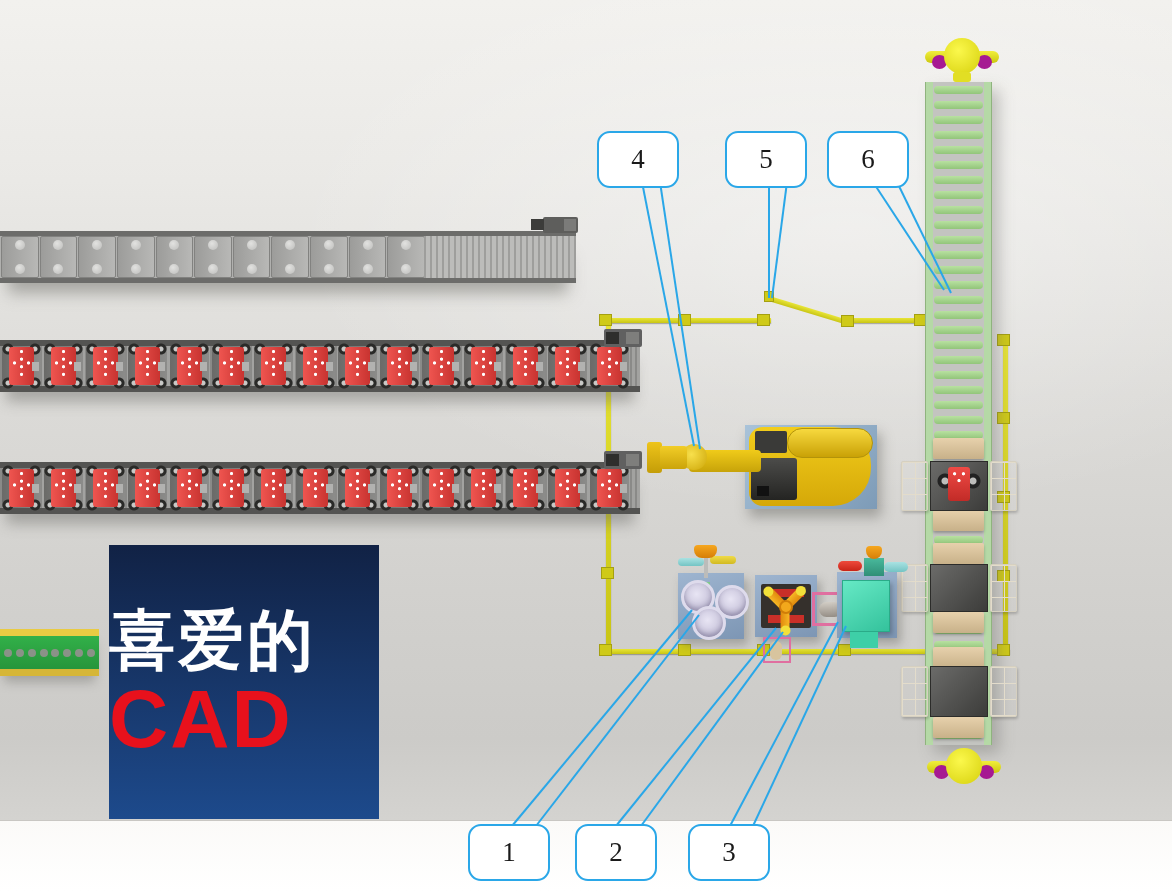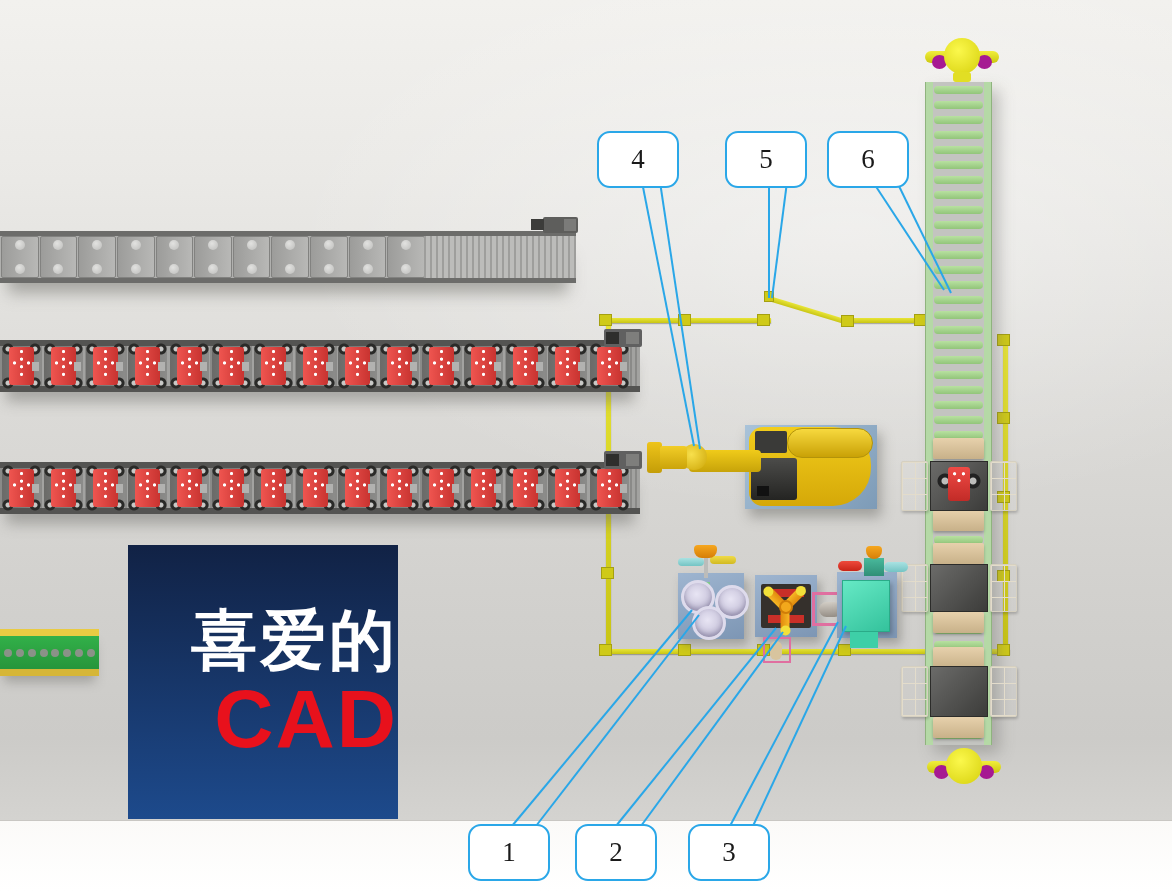--- a/index.html
+++ b/index.html
@@ -152,23 +152,23 @@
   .brk i{position:absolute;left:4px;top:7px;width:23px;height:15px;border-radius:8px;
      background:linear-gradient(#d2cdc5,#968f87);}
   .s2-sub{position:absolute;left:8px;top:62px;width:28px;height:26px;border:2px solid #e06fa0;box-sizing:border-box;}
   .s2-sub i{position:absolute;left:5px;top:2px;width:12px;height:19px;border-radius:6px;background:#d8c49e;}
   .tank{position:absolute;left:5px;top:8px;width:48px;height:52px;border:1px solid #2aab88;box-sizing:border-box;
      background:linear-gradient(150deg,#66e9c5,#34c29c);box-shadow:2px 3px 5px rgba(0,0,0,.25);}
   .tank-flap{position:absolute;left:13px;top:60px;width:28px;height:16px;background:#3ecfa7;}
   .capsule{position:absolute;height:10px;border-radius:5px;z-index:4;}
 
   
-  .logo{position:absolute;left:128px;top:545px;width:270px;height:274px;z-index:5;
+  .logo{position:absolute;left:109px;top:545px;width:270px;height:274px;z-index:5;
      background:linear-gradient(#112245,#1d4a8c);display:flex;flex-direction:column;
-     align-items:flex-end;justify-content:center;gap:2px;}
+     align-items:flex-start;justify-content:center;gap:2px;}
   .logo-cn{color:#fff;font-size:66px;font-weight:700;letter-spacing:3px;line-height:1.1;}
   .logo-en{color:#e8111c;font-size:82px;font-weight:800;letter-spacing:2px;line-height:1;}
 
   
   #leader-svg{position:absolute;left:0;top:0;width:1172px;height:891px;z-index:8;pointer-events:none;}
   #leader-svg line{stroke:#2aa7e8;stroke-width:2;}
   .callout{position:absolute;background:#fff;border:2px solid #2aa7e8;border-radius:13px;
      display:flex;align-items:center;justify-content:center;z-index:9;}
   .callout-num{font-family:"Liberation Serif","DejaVu Serif",serif;font-size:27px;color:#1a1a1a;}
 </style>

